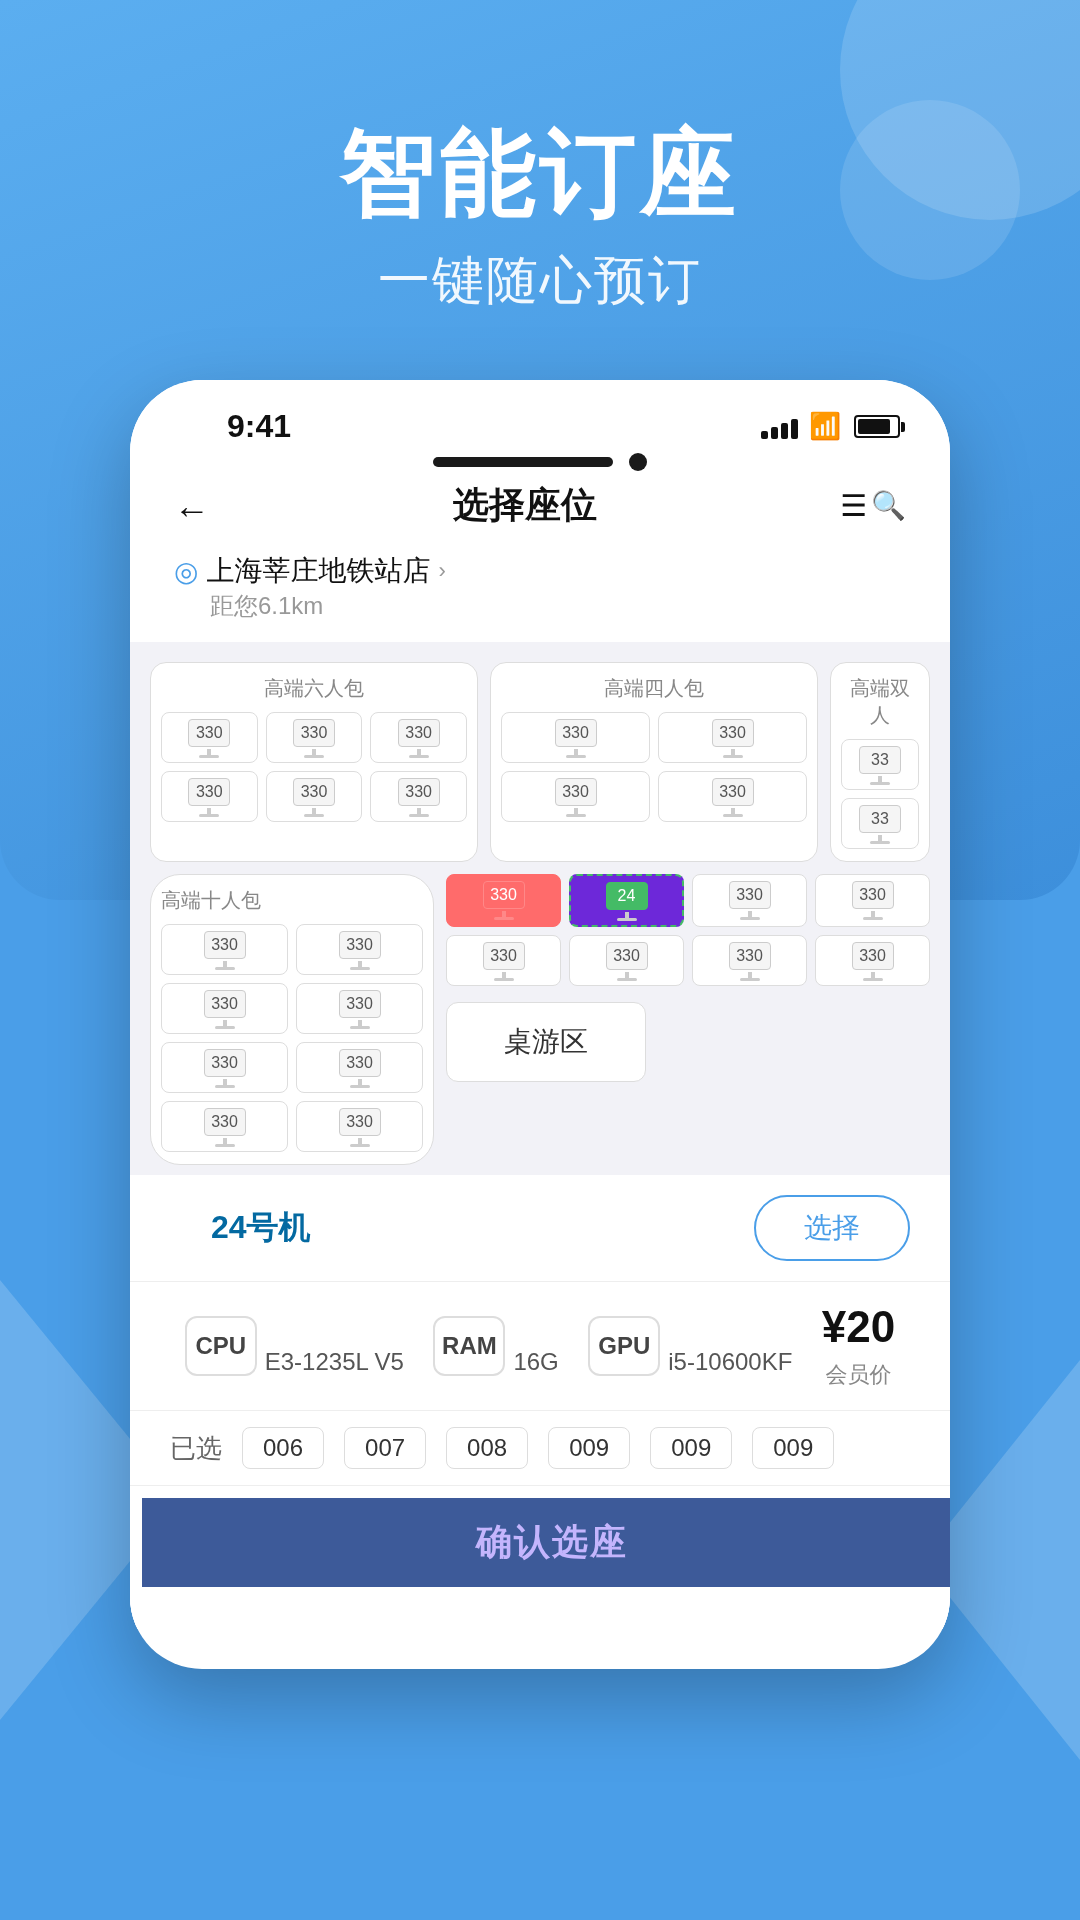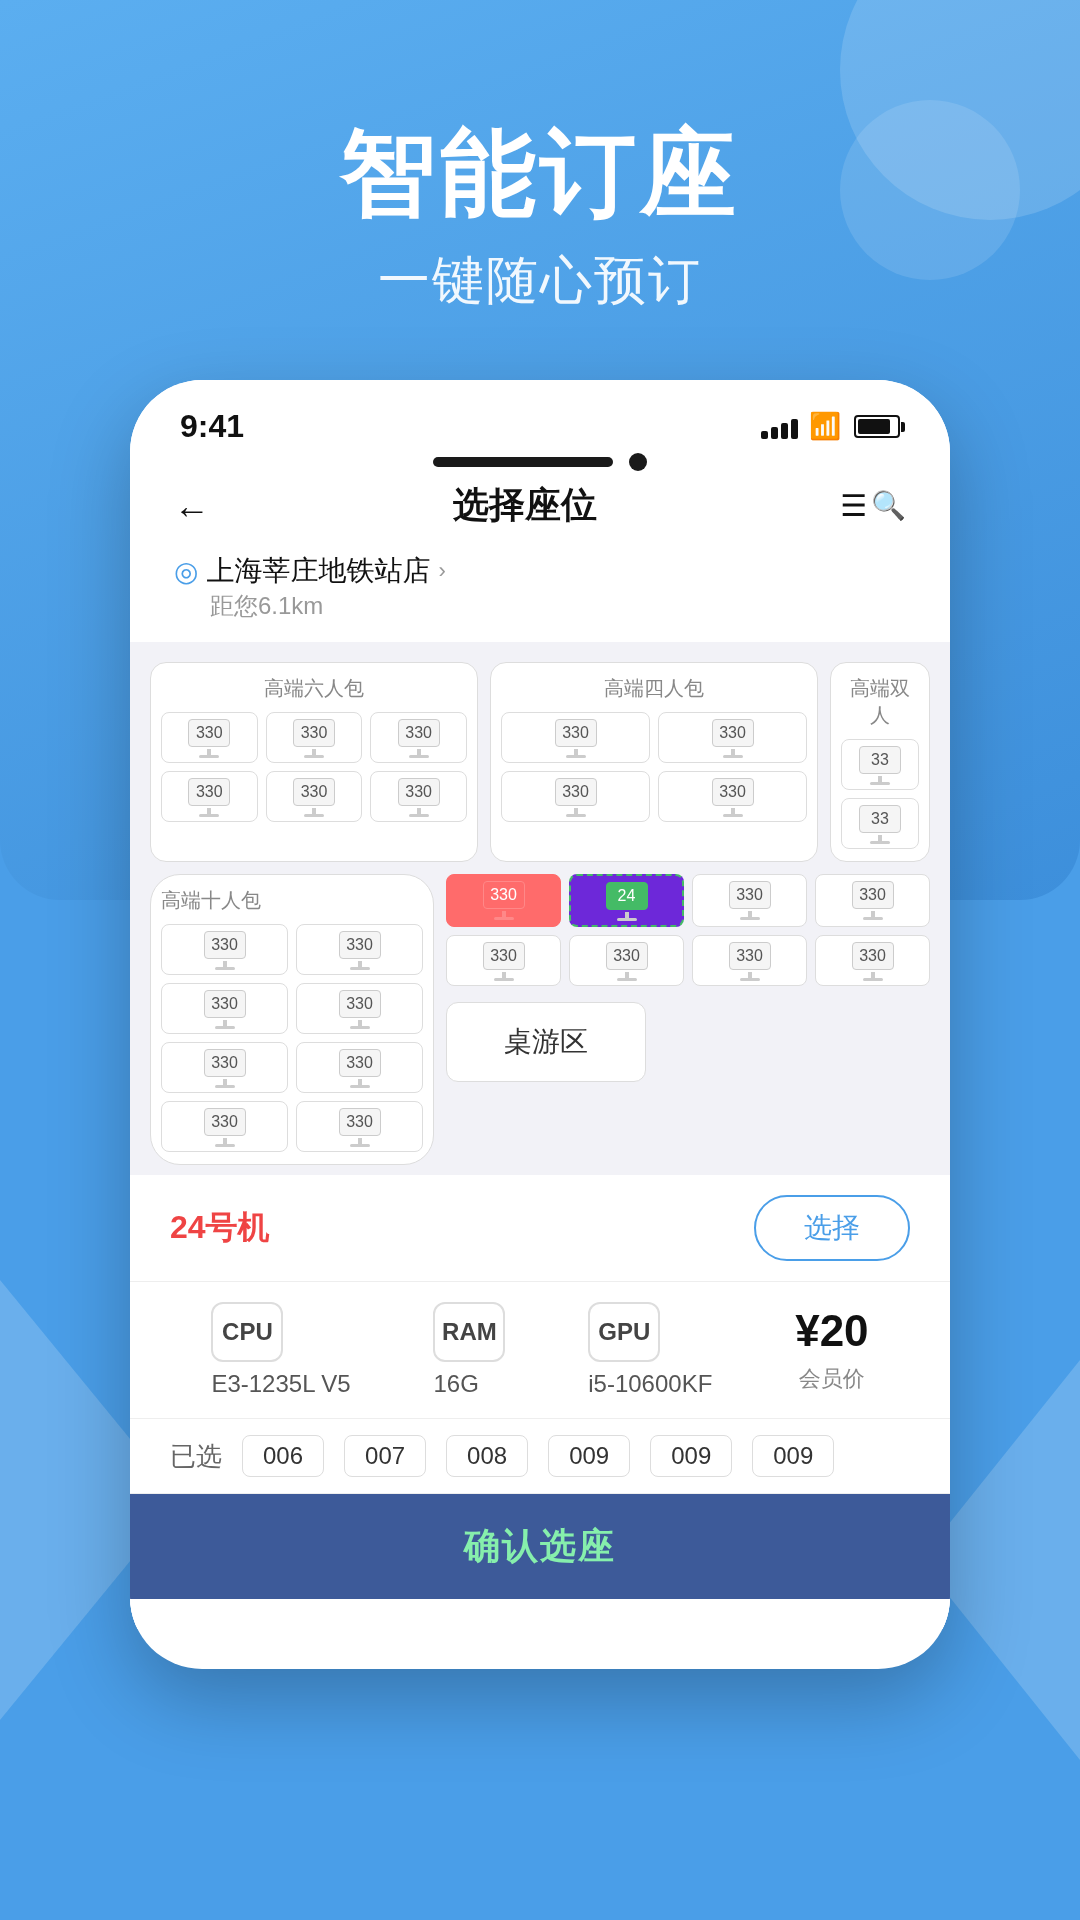--- a/index.html
+++ b/index.html
@@ -103,20 +103,21 @@
       display: flex;
       justify-content: space-between;
       align-items: center;
       padding: 28px 50px 8px;
       background: white;
     }
     .status-time {
       font-size: 32px;
       font-weight: 600;
       color: #111;
+      margin-left: 47px;
     }
     .status-icons {
       display: flex;
       align-items: center;
       gap: 12px;
     }
     .signal-bars {
       display: flex;
       align-items: flex-end;
       gap: 3px;
@@ -396,21 +397,22 @@
     .machine-info-row {
       display: flex;
       justify-content: space-between;
       align-items: center;
       padding: 20px 40px;
       border-bottom: 1px solid #eee;
     }
     .machine-number {
       font-size: 32px;
       font-weight: 600;
-      color: #ef4444;
+      color: #0369a1;
+      margin-left: 41px;
     }
     .select-btn {
       border: 2px solid #4A9EE8;
       background: white;
       color: #4A9EE8;
       font-size: 28px;
       padding: 12px 48px;
       border-radius: 40px;
       cursor: pointer;
     }
@@ -418,22 +420,21 @@
     
     .specs-row {
       display: flex;
       justify-content: space-around;
       align-items: center;
       padding: 20px 40px;
       border-bottom: 1px solid #eee;
     }
     .spec-item {
       display: flex;
-      flex-direction: column;
-      align-items: flex-start;
+      align-items: flex-end;
       gap: 8px;
     }
     .spec-icon-box {
       width: 72px;
       height: 60px;
       border: 2px solid #ddd;
       border-radius: 12px;
       display: flex;
       align-items: center;
       justify-content: center;
@@ -478,27 +479,27 @@
     .seat-tag {
       border: 1.5px solid #ddd;
       border-radius: 8px;
       padding: 6px 20px;
       font-size: 24px;
       color: #333;
     }
 
     
     .confirm-btn {
-      margin: 0;
+      margin: 12px;
       width: 100%;
       background: #3D5A99;
-      color: #86efac;
+      color: #c4b5fd;
       font-size: 36px;
       font-weight: 600;
-      padding: 28px;
+      padding: 20px;
       border: none;
       cursor: pointer;
       letter-spacing: 2px;
     }
 
     
     .bottom-safe {
       height: 30px;
       background: white;
     }

